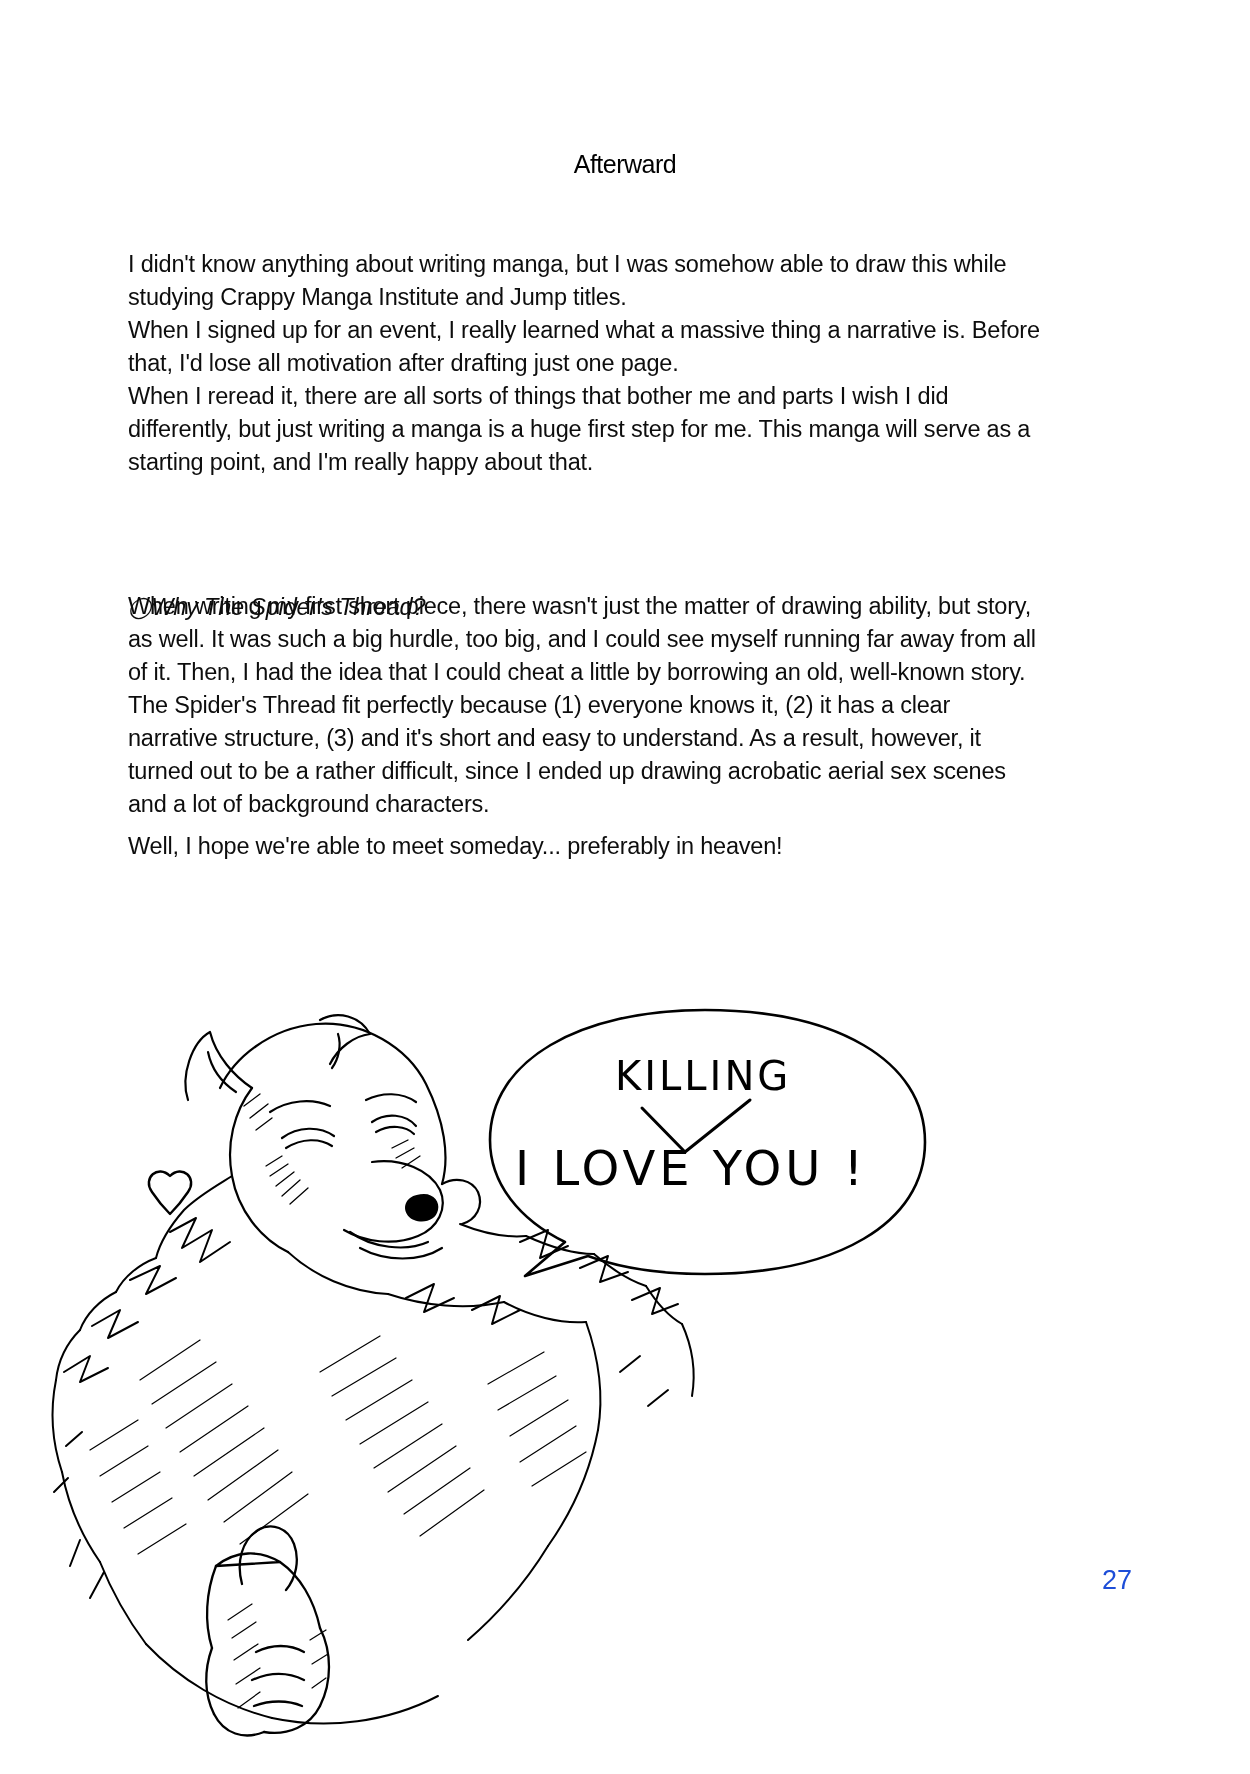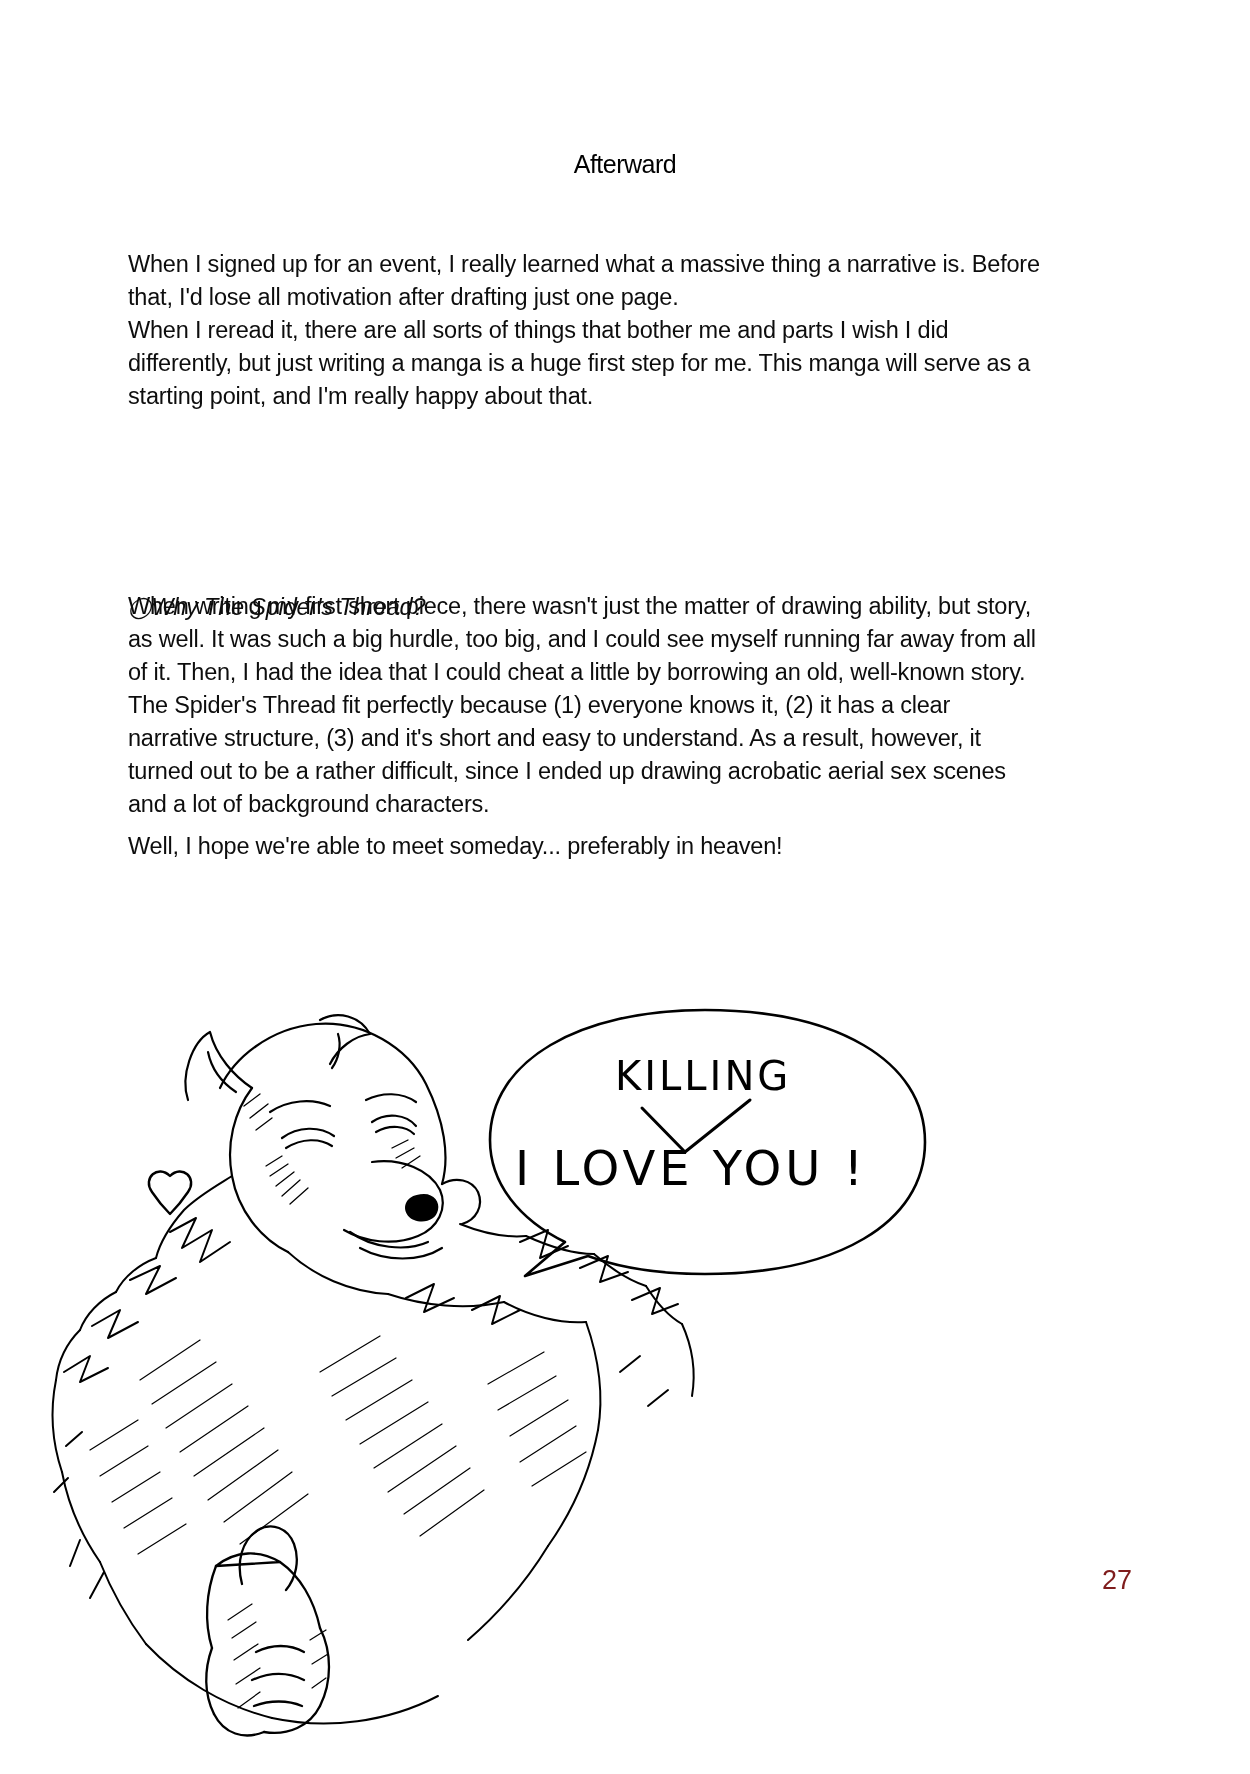--- a/index.html
+++ b/index.html
@@ -48,40 +48,41 @@
   .circle-glyph {
     display: inline-block;
     font-size: 21px;
     vertical-align: 1px;
   }
   .page-number {
     position: absolute;
     right: 118px;
     bottom: 178px;
     font-size: 27px;
-    color: #7f1d1d;
+    color: #1d4ed8;
   }
   .art {
     position: absolute;
     left: 20px;
     top: 980px;
     width: 1010px;
     height: 760px;
   }
   .art svg { display: block; width: 100%; height: 100%; }
   .bubble-text-1, .bubble-text-2 { font-family: "DejaVu Sans", sans-serif; }
 </style>
 </head>
 <body>
 
 <div class="page">
 
   <div class="title">Afterward</div>
 
   <div class="body-text" id="para-intro">
+    <p>I didn't know anything about writing manga, but I was somehow able to draw this while studying Crappy Manga Institute and Jump titles.</p>
     <p>When I signed up for an event, I really learned what a massive thing a narrative is. Before that, I'd lose all motivation after drafting just one page.</p>
     <p>When I reread it, there are all sorts of things that bother me and parts I wish I did differently, but just writing a manga is a huge first step for me. This manga will serve as a starting point, and I'm really happy about that.</p>
   </div>
 
   <div class="body-text" id="section-heading">
     <p>
       <span class="circle-glyph">◯</span><span>Why The Spider's Thread?</span>
     </p>
   </div>
 

